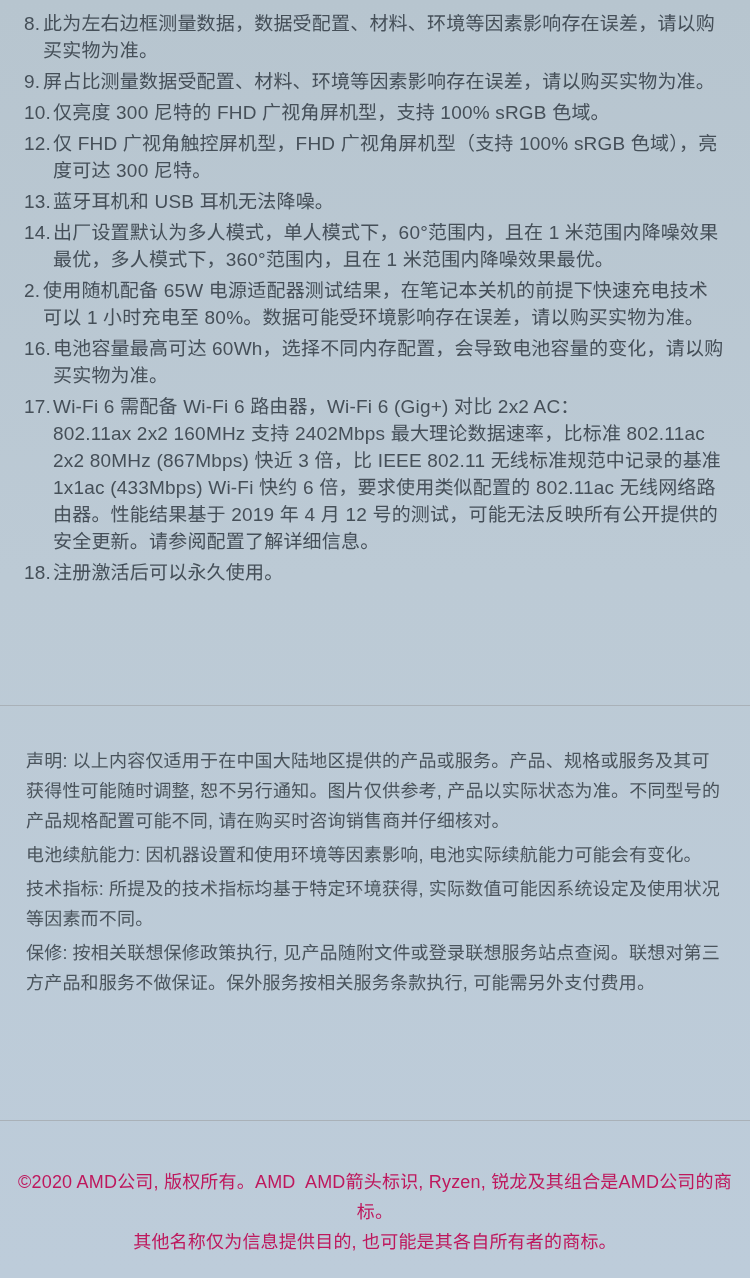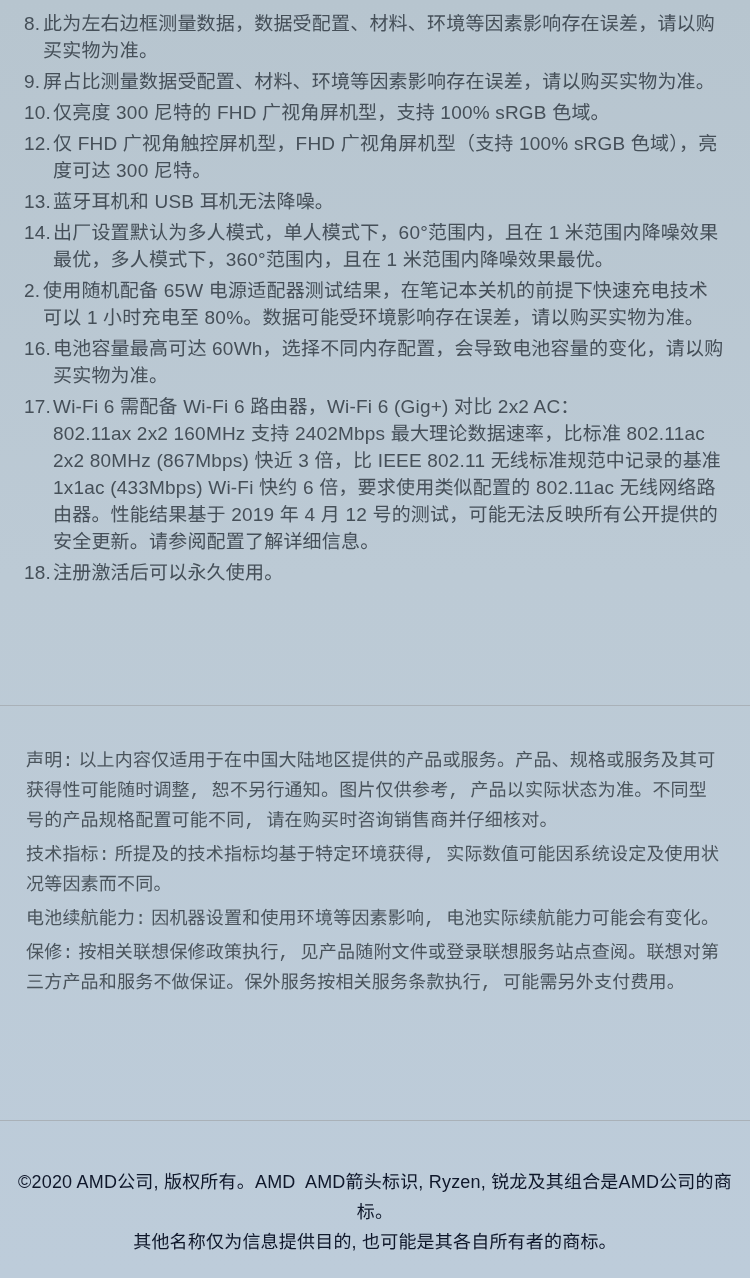--- a/index.html
+++ b/index.html
@@ -52,30 +52,30 @@
   
   .disclaimers {
     height: 414px;
     padding: 40px 26px 0 26px;
     overflow: hidden;
     color: #4a545c;
     font-size: 18px;
     line-height: 30px;
     letter-spacing: 0.2px;
   }
-  .disc-para { margin: 0 0 4px 0; font-family: Liberation Mono, monospace; }
+  .disc-para { margin: 0 0 4px 0; }
   .disc-label { margin-right: 5px; }
 
   
   .copyright {
     height: 157px;
     padding: 46px 15px 0 15px;
     overflow: hidden;
     text-align: center;
-    color: #0f172a;
+    color: #be185d;
     font-size: 18px;
     line-height: 30px;
     letter-spacing: 0.2px;
   }
   .copy-line { margin: 0; white-space: pre-wrap; }
 </style>
 </head>
 <body>
 
 <div class="section footnotes">
@@ -124,24 +124,24 @@
   </ul>
 </div>
 
 <div class="divider"></div>
 
 <div class="section disclaimers">
   <p class="disc-para">
     <span class="disc-label">声明:</span><span>以上内容仅适用于在中国大陆地区提供的产品或服务。产品、规格或服务及其可获得性可能随时调整, 恕不另行通知。图片仅供参考, 产品以实际状态为准。不同型号的产品规格配置可能不同, 请在购买时咨询销售商并仔细核对。</span>
   </p>
   <p class="disc-para">
-    <span class="disc-label">技术指标:</span><span>所提及的技术指标均基于特定环境获得, 实际数值可能因系统设定及使用状况等因素而不同。</span>
+    <span class="disc-label">电池续航能力:</span><span>因机器设置和使用环境等因素影响, 电池实际续航能力可能会有变化。</span>
   </p>
   <p class="disc-para">
-    <span class="disc-label">电池续航能力:</span><span>因机器设置和使用环境等因素影响, 电池实际续航能力可能会有变化。</span>
+    <span class="disc-label">技术指标:</span><span>所提及的技术指标均基于特定环境获得, 实际数值可能因系统设定及使用状况等因素而不同。</span>
   </p>
   <p class="disc-para">
     <span class="disc-label">保修:</span><span>按相关联想保修政策执行, 见产品随附文件或登录联想服务站点查阅。联想对第三方产品和服务不做保证。保外服务按相关服务条款执行, 可能需另外支付费用。</span>
   </p>
 </div>
 
 <div class="divider"></div>
 
 <div class="section copyright">
   <p class="copy-line">©2020 AMD公司, 版权所有。AMD  AMD箭头标识, Ryzen, 锐龙及其组合是AMD公司的商标。</p>

